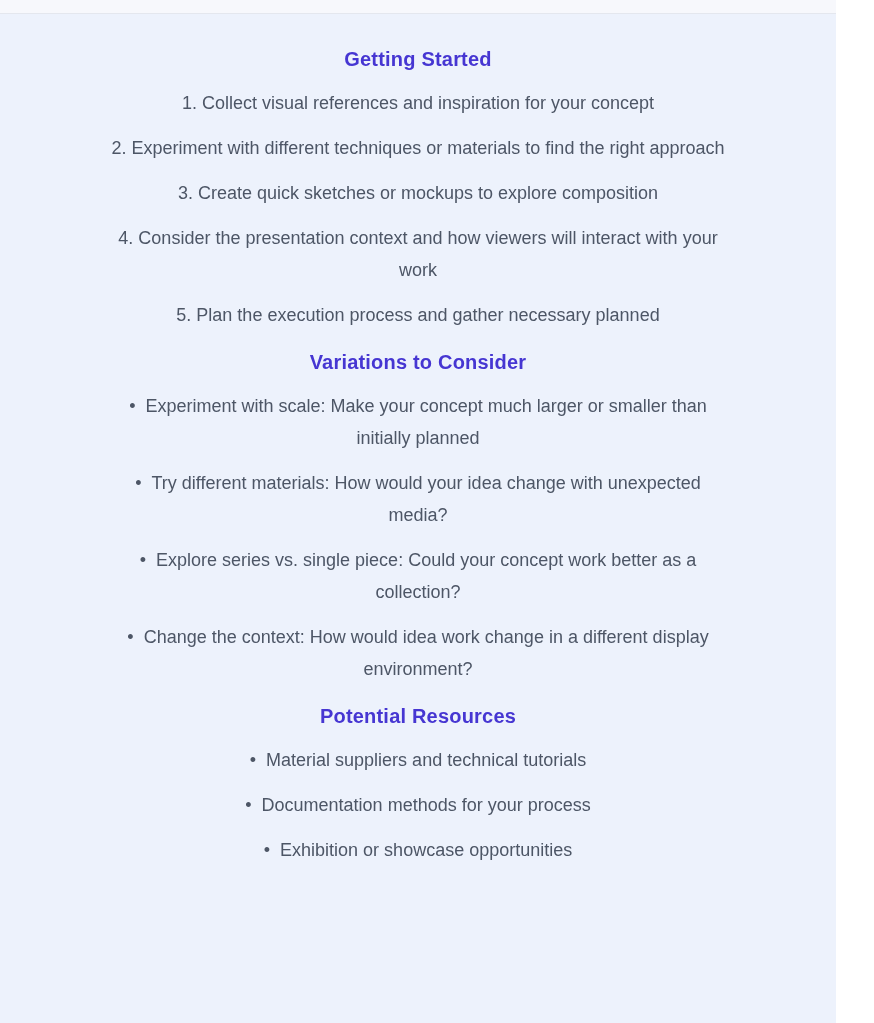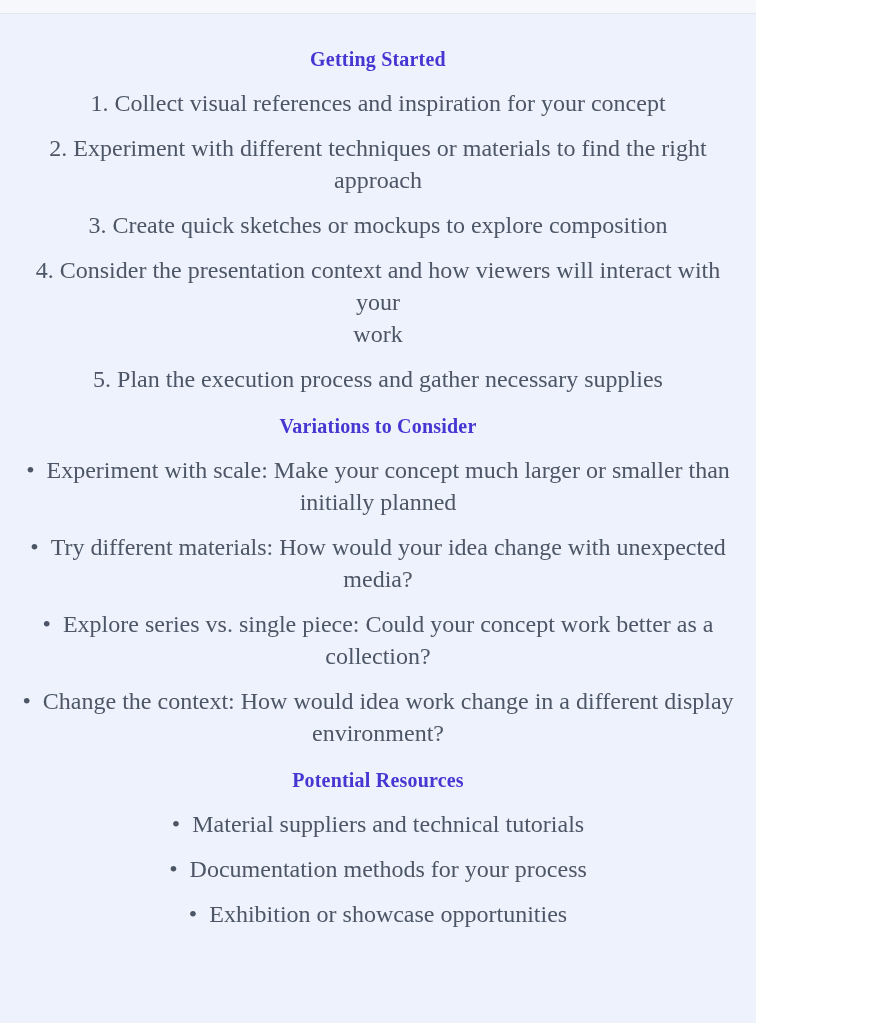--- a/index.html
+++ b/index.html
@@ -5,23 +5,22 @@
   * { margin: 0; padding: 0; box-sizing: border-box; }
   html, body {
     width: 874px; height: 1023px;
     background: #ffffff;
     font-family: "Liberation Sans", "DejaVu Sans", sans-serif;
     overflow: hidden;
   }
   .viewport { position: relative; width: 874px; height: 1023px; }
   .content-card {
     position: absolute; left: 0; top: 0;
-    width: 756px; height: 1023px;
+    width: 836px; height: 1023px;
     background: #edf2fc;
-    font-family: Liberation Serif, serif;
   }
   .header-strip {
     height: 14px;
     background: #f7f8fc;
     border-bottom: 1px solid #e4e7ee;
   }
   .scrollbar-gutter {
     position: absolute; right: 0; top: 0;
     width: 14px; height: 1023px;
     background: #ffffff;
@@ -39,21 +38,21 @@
     letter-spacing: 0.2px;
     margin: 16px 0 0 0;
     text-align: center;
   }
   ol.md-list, ul.md-list {
     margin: 3px 0 0 0;
     padding: 0;
     text-align: center;
   }
   .md-list li {
-    font-size: 24px;
+    font-size: 18px;
     line-height: 32px;
     margin: 13px 0;
     white-space: pre-line;   
   }
   ol.md-list li { list-style: decimal inside; }
   ul.md-list li { list-style: none; }
   ul.md-list li::before { content: "\2022\00A0\00A0"; }
 </style>
 </head>
 <body>
@@ -64,21 +63,21 @@
     <div class="content">
 
       <section>
         <h3 class="section-title">Getting Started</h3>
         <ol class="md-list">
           <li>Collect visual references and inspiration for your concept</li>
           <li>Experiment with different techniques or materials to find the right approach</li>
           <li>Create quick sketches or mockups to explore composition</li>
           <li>Consider the presentation context and how viewers will interact with your
 work</li>
-          <li>Plan the execution process and gather necessary supplies</li>
+          <li>Plan the execution process and gather necessary planned</li>
         </ol>
       </section>
 
       <section>
         <h3 class="section-title">Variations to Consider</h3>
         <ul class="md-list">
           <li>Experiment with scale: Make your concept much larger or smaller than
 initially planned</li>
           <li>Try different materials: How would your idea change with unexpected
 media?</li>

